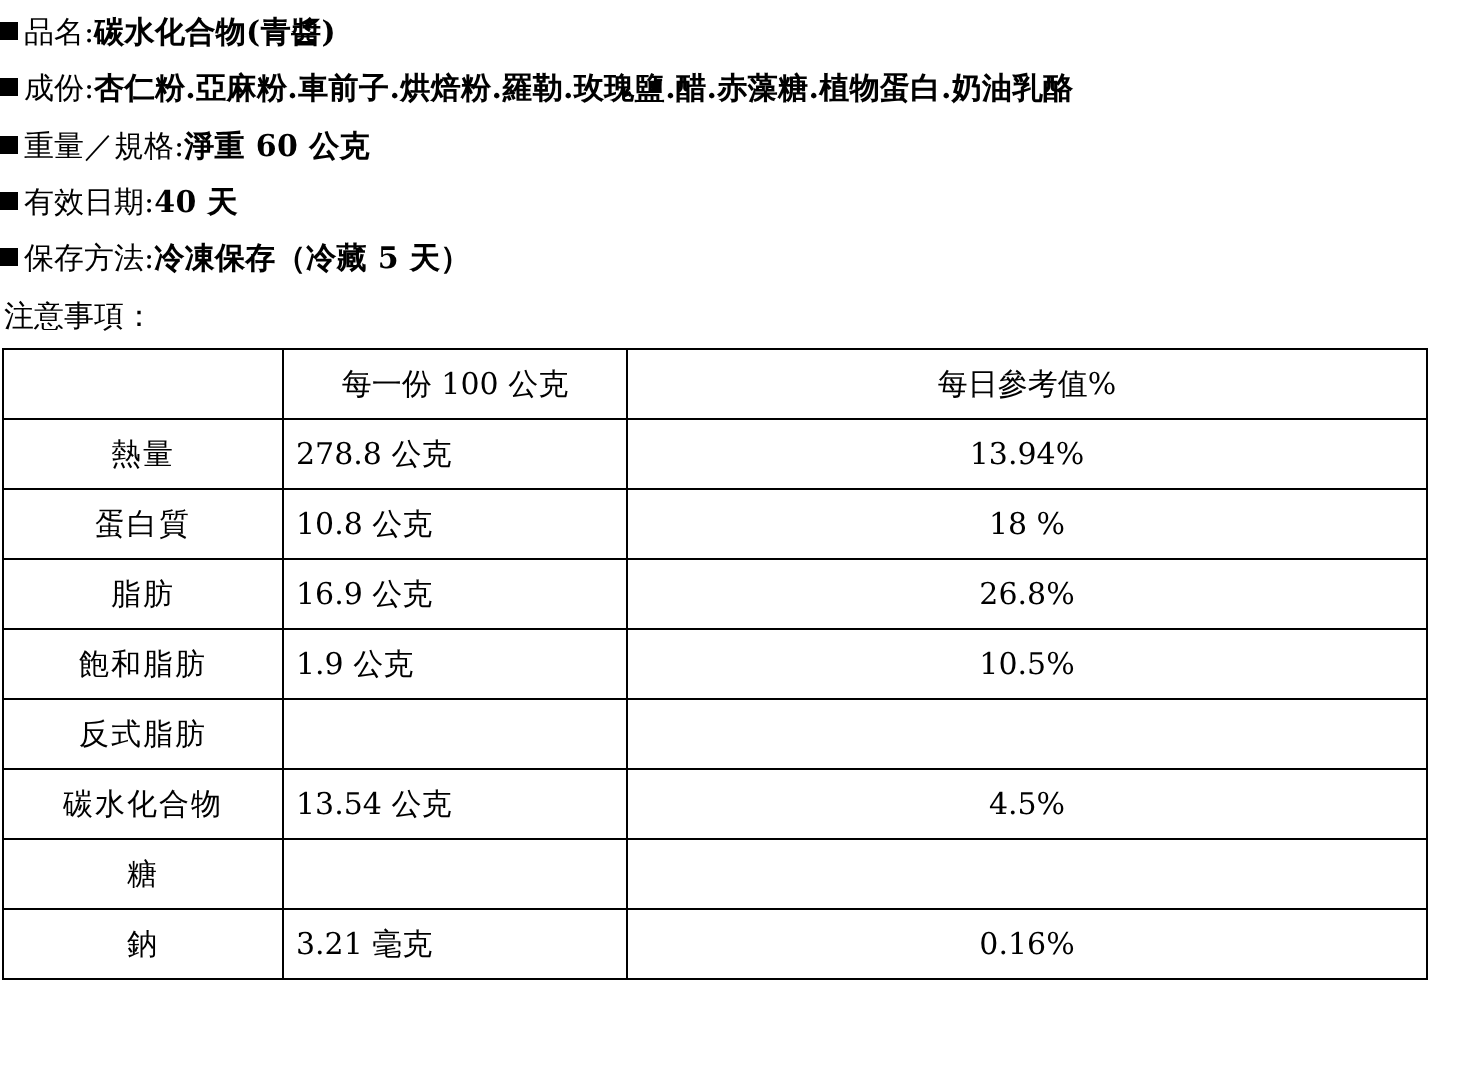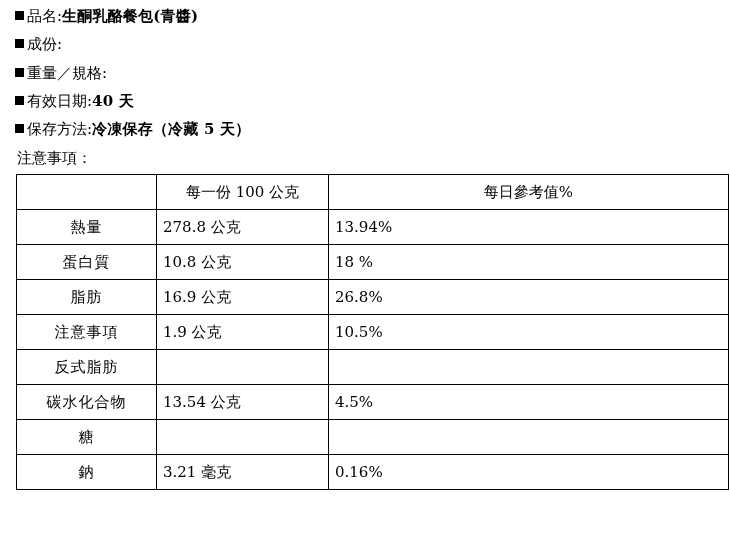--- a/index.html
+++ b/index.html
@@ -12,21 +12,21 @@
     height: 537px;
     font-family: "DejaVu Serif", "Liberation Serif", serif;
     color: #000000;
     overflow: hidden;
   }
   .page {
     position: relative;
     width: 598px;
     height: 537px;
     box-sizing: border-box;
-    padding: 6px 8px 0 15px;
+    padding: 6px 8px 0 0;
   }
   .info-line {
     display: flex;
     align-items: baseline;
     margin: 0 0 8px 0;
     line-height: 1.35;
     white-space: nowrap;
   }
   .bullet {
     display: inline-block;
@@ -80,40 +80,43 @@
   .row-name {
     text-align: center;
     font-weight: normal;
     letter-spacing: 1px;
   }
   .row-amount {
     text-align: left;
     padding-left: 6px;
   }
   .row-pct {
+    text-align: center;
   }
 </style>
 </head>
 <body>
 
 <div class="page">
 
   <div class="info-list">
     <div class="info-line">
       <span class="bullet"></span>
       <span class="label">品名:</span>
-      <span class="value">生酮乳酪餐包(青醬)</span>
+      <span class="value">碳水化合物(青醬)</span>
     </div>
     <div class="info-line">
       <span class="bullet"></span>
       <span class="label">成份:</span>
+      <span class="value">杏仁粉.亞麻粉.車前子.烘焙粉.羅勒.玫瑰鹽.醋.赤藻糖.植物蛋白.奶油乳酪</span>
     </div>
     <div class="info-line">
       <span class="bullet"></span>
       <span class="label">重量／規格:</span>
+      <span class="value">淨重 60 公克</span>
     </div>
     <div class="info-line">
       <span class="bullet"></span>
       <span class="label">有效日期:</span>
       <span class="value">40 天</span>
     </div>
     <div class="info-line">
       <span class="bullet"></span>
       <span class="label">保存方法:</span>
       <span class="value">冷凍保存（冷藏 5 天）</span>
@@ -143,21 +146,21 @@
         <td class="row-name">蛋白質</td>
         <td class="row-amount">10.8 公克</td>
         <td class="row-pct">18 %</td>
       </tr>
       <tr>
         <td class="row-name">脂肪</td>
         <td class="row-amount">16.9 公克</td>
         <td class="row-pct">26.8%</td>
       </tr>
       <tr>
-        <td class="row-name">注意事項</td>
+        <td class="row-name">飽和脂肪</td>
         <td class="row-amount">1.9  公克</td>
         <td class="row-pct">10.5%</td>
       </tr>
       <tr>
         <td class="row-name">反式脂肪</td>
         <td class="row-amount"></td>
         <td class="row-pct"></td>
       </tr>
       <tr>
         <td class="row-name">碳水化合物</td>

